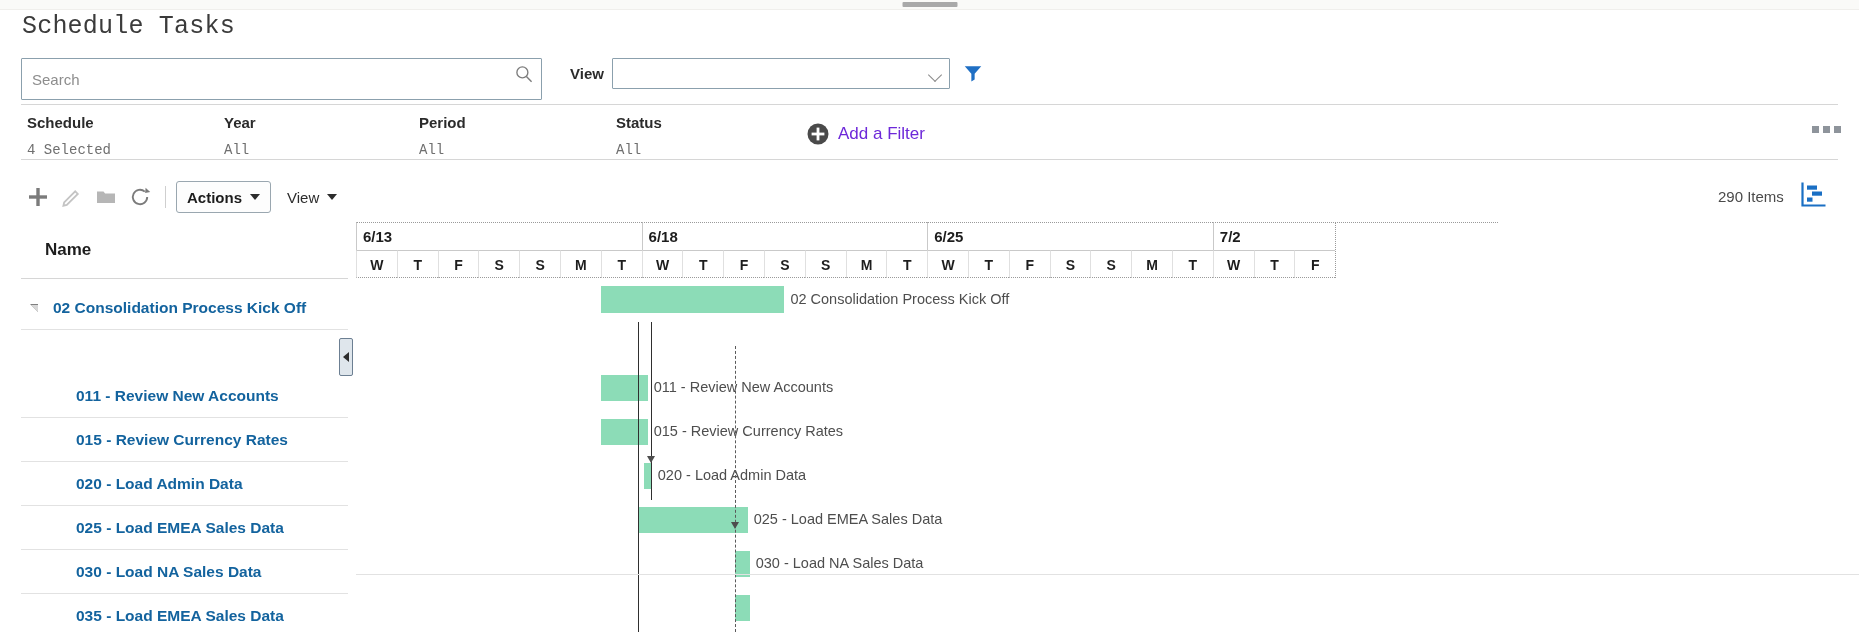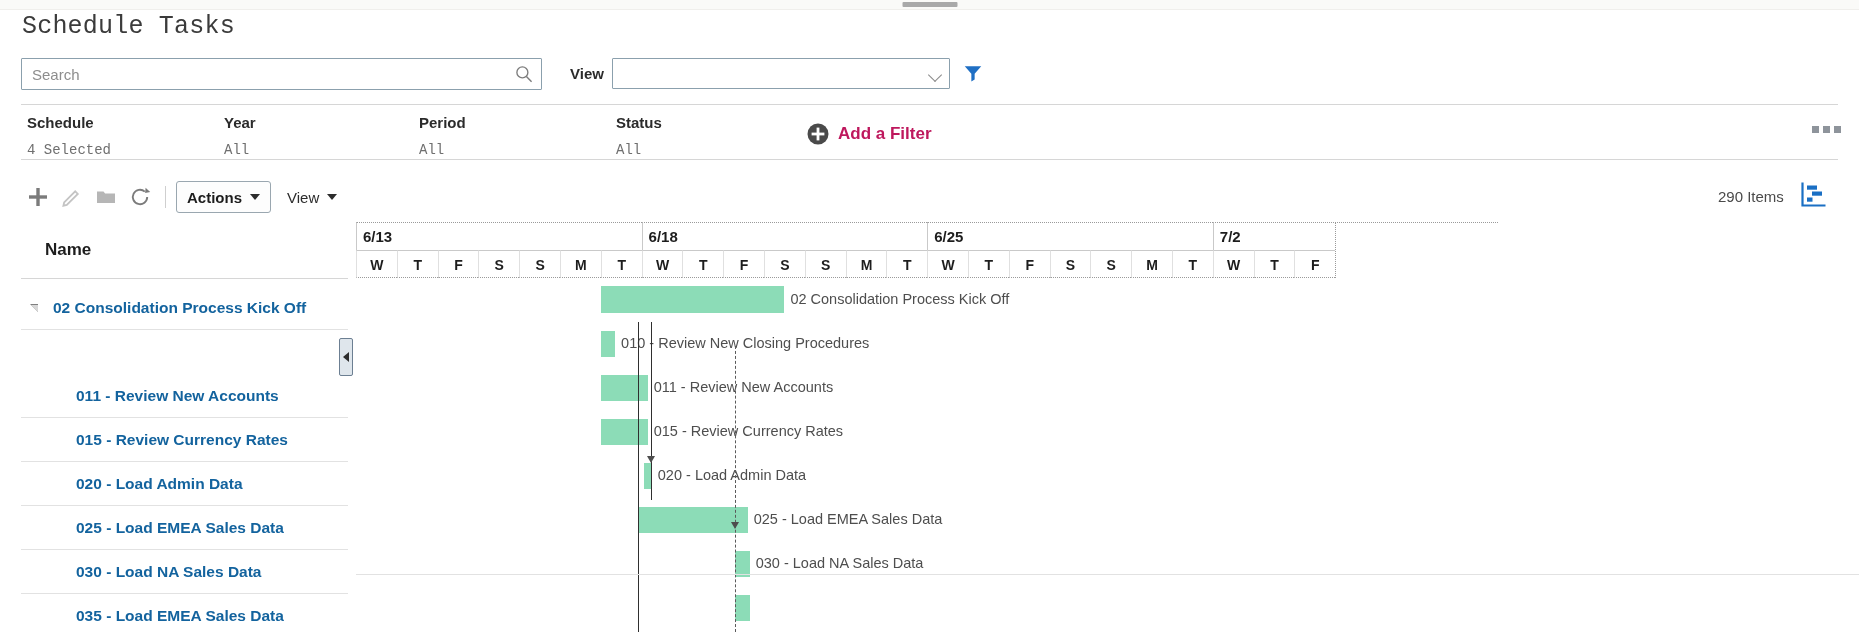--- a/index.html
+++ b/index.html
@@ -25,21 +25,21 @@
 
   
   .page-title {
     position: absolute; top: 12px; left: 22px;
     font-family: Liberation Mono, monospace;
     font-size: 25px; color: #3b3b3b; letter-spacing: .2px;
   }
 
   
   .search-wrap {
-    position: absolute; top: 58px; left: 21px; width: 521px; height: 32px;
+    position: absolute; top: 58px; left: 21px; width: 521px; height: 42px;
     border: 1px solid #8ba0ad; background: #fff; border-radius: 1px;
   }
   .search-input {
     position: absolute; inset: 0; border: 0; outline: none; background: transparent;
     padding: 0 34px 0 10px; font-size: 15px; color: #333;
     font-family: "Liberation Sans", sans-serif;
   }
   .search-input::placeholder { color: #8d8d8d; }
   .search-icon {
     position: absolute; right: 8px; top: 6px; width: 18px; height: 18px;
@@ -68,21 +68,21 @@
     position: absolute; top: 104px; left: 21px; width: 1817px; height: 56px;
     border-top: 1px solid #d6d6d6; border-bottom: 1px solid #d6d6d6;
   }
   .fcol { position: absolute; top: 9px; }
   .fcol .fh { font-size: 15px; font-weight: bold; color: #2b2b2b; line-height: 18px; }
   .fcol .fv { font-size: 14px; color: #6f6f6f; margin-top: 10px; line-height: 16px; font-family: Liberation Mono, monospace; }
   .addfilter {
     position: absolute; top: 17px; left: 785px; display: flex; align-items: center; gap: 8px;
     cursor: pointer;
   }
-  .addfilter-label { font-size: 17px; font-weight: bold; color: #be185d; }
+  .addfilter-label { font-size: 17px; font-weight: normal; color: #6d28d9; }
   .overflow-dots {
     position: absolute; top: 126px; left: 1812px; display: flex; gap: 4px;
   }
   .overflow-dots i { width: 7px; height: 7px; background: #8e949b; display: block; }
 
   
   .toolbar { position: absolute; top: 175px; left: 21px; height: 44px; display: flex; align-items: center; }
   .tb-icon {
     width: 34px; height: 34px; display: flex; align-items: center; justify-content: center;
     cursor: pointer;
@@ -351,24 +351,20 @@
           <div class="day-cell" style="left: 816px; width: 40.8px;">T</div>
           <div class="day-cell" style="left: 856.8px; width: 40.8px;">W</div>
           <div class="day-cell" style="left: 897.6px; width: 40.8px;">T</div>
           <div class="day-cell" style="left: 938.4px; width: 40.8px;">F</div>
         </div>
       <div class="gbody" id="gantt-body">
           <div class="grow" style="top: 0px;">
             <div class="gbar summary" title="02 Consolidation Process Kick Off" style="left: 244.8px; width: 183.6px; background: rgb(140, 220, 183);"></div>
             <div class="gbar-label" style="left: 434.4px;">02 Consolidation Process Kick Off</div>
           </div>
-          <div class="grow" style="top: 44px;">
-            <div class="gbar" title="010 - Review New Closing Procedures" style="left: 244.8px; width: 14.28px; background: rgb(140, 220, 183);"></div>
-            <div class="gbar-label" style="left: 265.08px;">010 - Review New Closing Procedures</div>
-          </div>
           <div class="grow" style="top: 88px;">
             <div class="gbar" title="011 - Review New Accounts" style="left: 244.8px; width: 46.92px; background: rgb(140, 220, 183);"></div>
             <div class="gbar-label" style="left: 297.72px;">011 - Review New Accounts</div>
           </div>
           <div class="grow" style="top: 132px;">
             <div class="gbar" title="015 - Review Currency Rates" style="left: 244.8px; width: 46.92px; background: rgb(140, 220, 183);"></div>
             <div class="gbar-label" style="left: 297.72px;">015 - Review Currency Rates</div>
           </div>
           <div class="grow" style="top: 176px;">
             <div class="gbar" title="020 - Load Admin Data" style="left: 287.64px; width: 8.16px; background: rgb(140, 220, 183);"></div>

